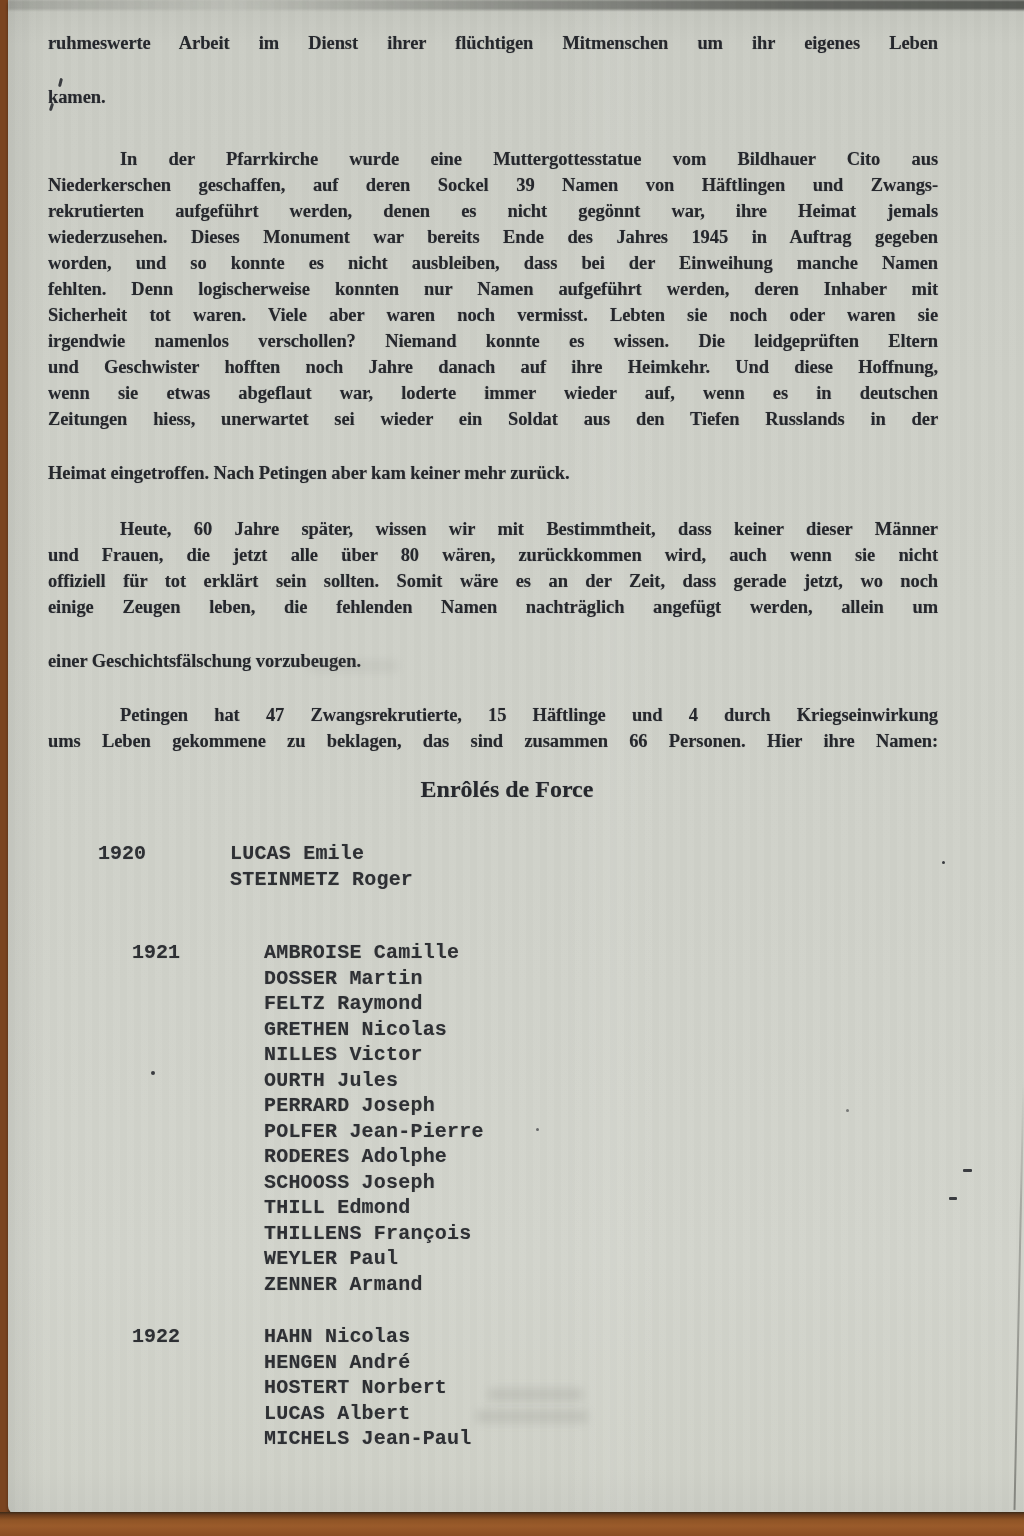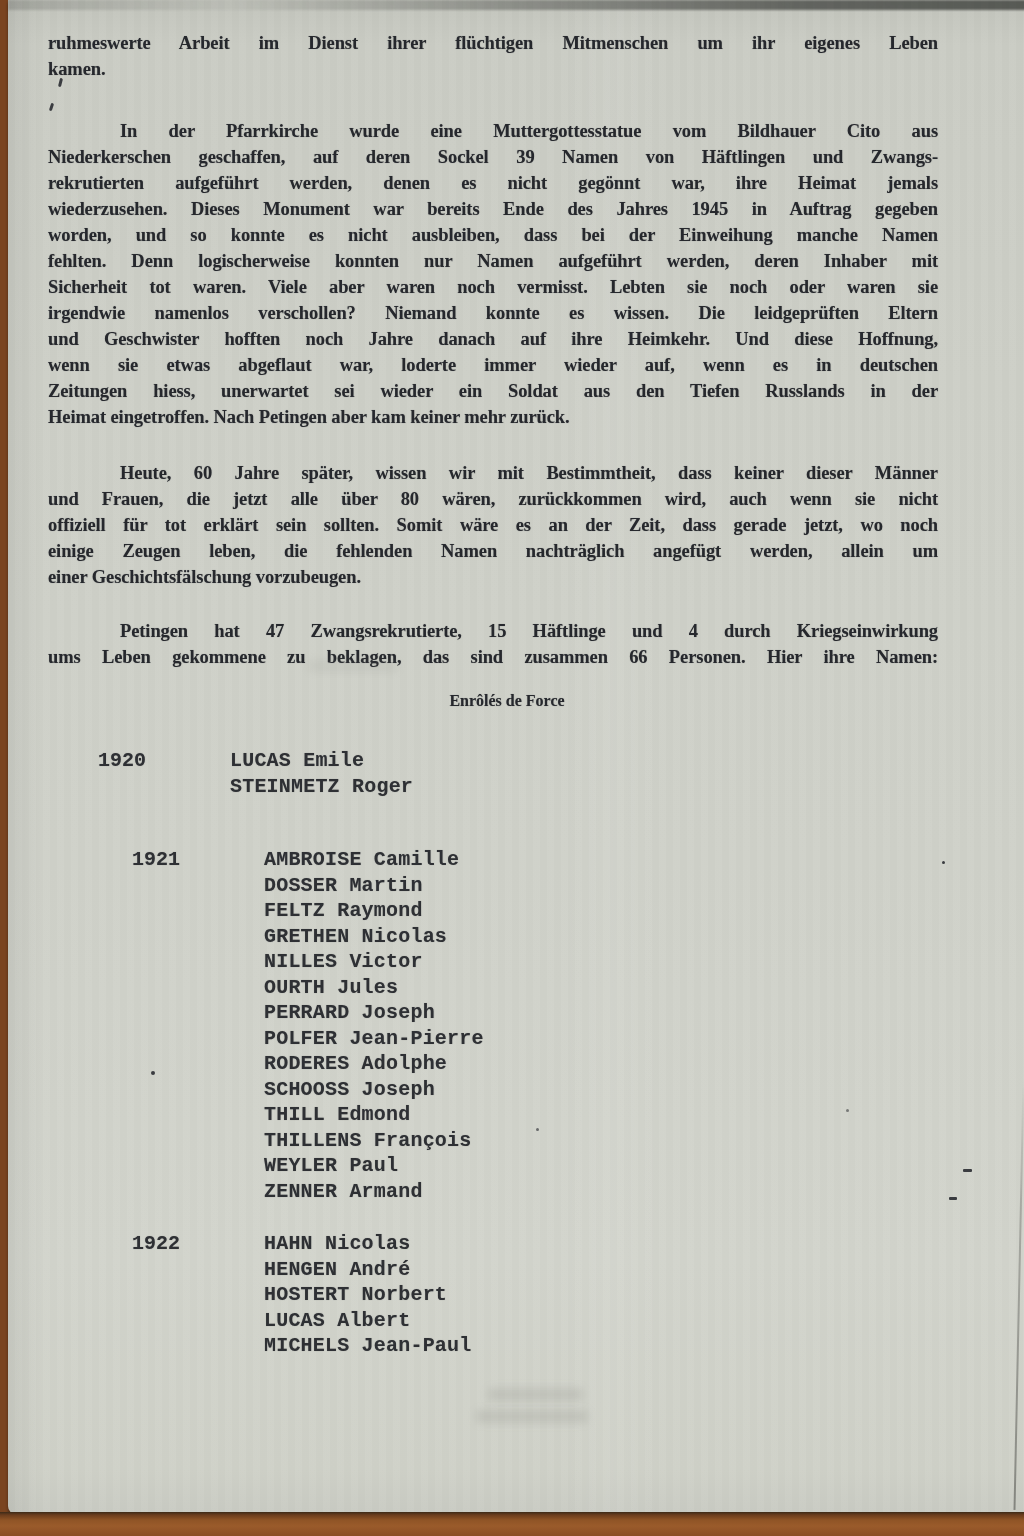--- a/index.html
+++ b/index.html
@@ -42,28 +42,28 @@
     position:relative; margin:30px 94px 0 40px; width:890px;
     font-size:18.5px; font-weight:bold; line-height:26px;
     letter-spacing:-0.1px; color:#26282d;
     text-shadow:0 0 1px rgba(48,50,54,0.4);
   }
   .paragraph { margin:0; }
   .paragraph + .paragraph { margin-top:36px; }
   .paragraph.p3 { margin-top:30px; }
   .paragraph.p4 { margin-top:28px; }
   .line { text-align:justify; text-align-last:justify; white-space:normal; }
-  .line.last { text-align-last:left; }
+  .line.last { text-align-last:left;margin-top:28px; }
   .paragraph.indent .line:first-child { text-indent:72px; }
 
   
   .heading {
     margin-top:22px; width:890px; margin-left:40px;
     transform:translateX(14px);
-    text-align:center; font-size:16px; font-weight:bold;
+    text-align:center; font-size:24px; font-weight:bold;
     color:#26282d; text-shadow:0 0 1px rgba(48,50,54,0.4);
   }
 
   
   .roster { margin:38px 0 0 90px; color:#2e3034;font-family:Liberation Mono, monospace; }
   .group { display:flex; align-items:flex-start; }
   .group + .group { margin-top:48px;margin-left:34px; }
   .group:nth-child(3) { margin-top:27px; }
   .year {
     width:132px; flex:0 0 132px;

